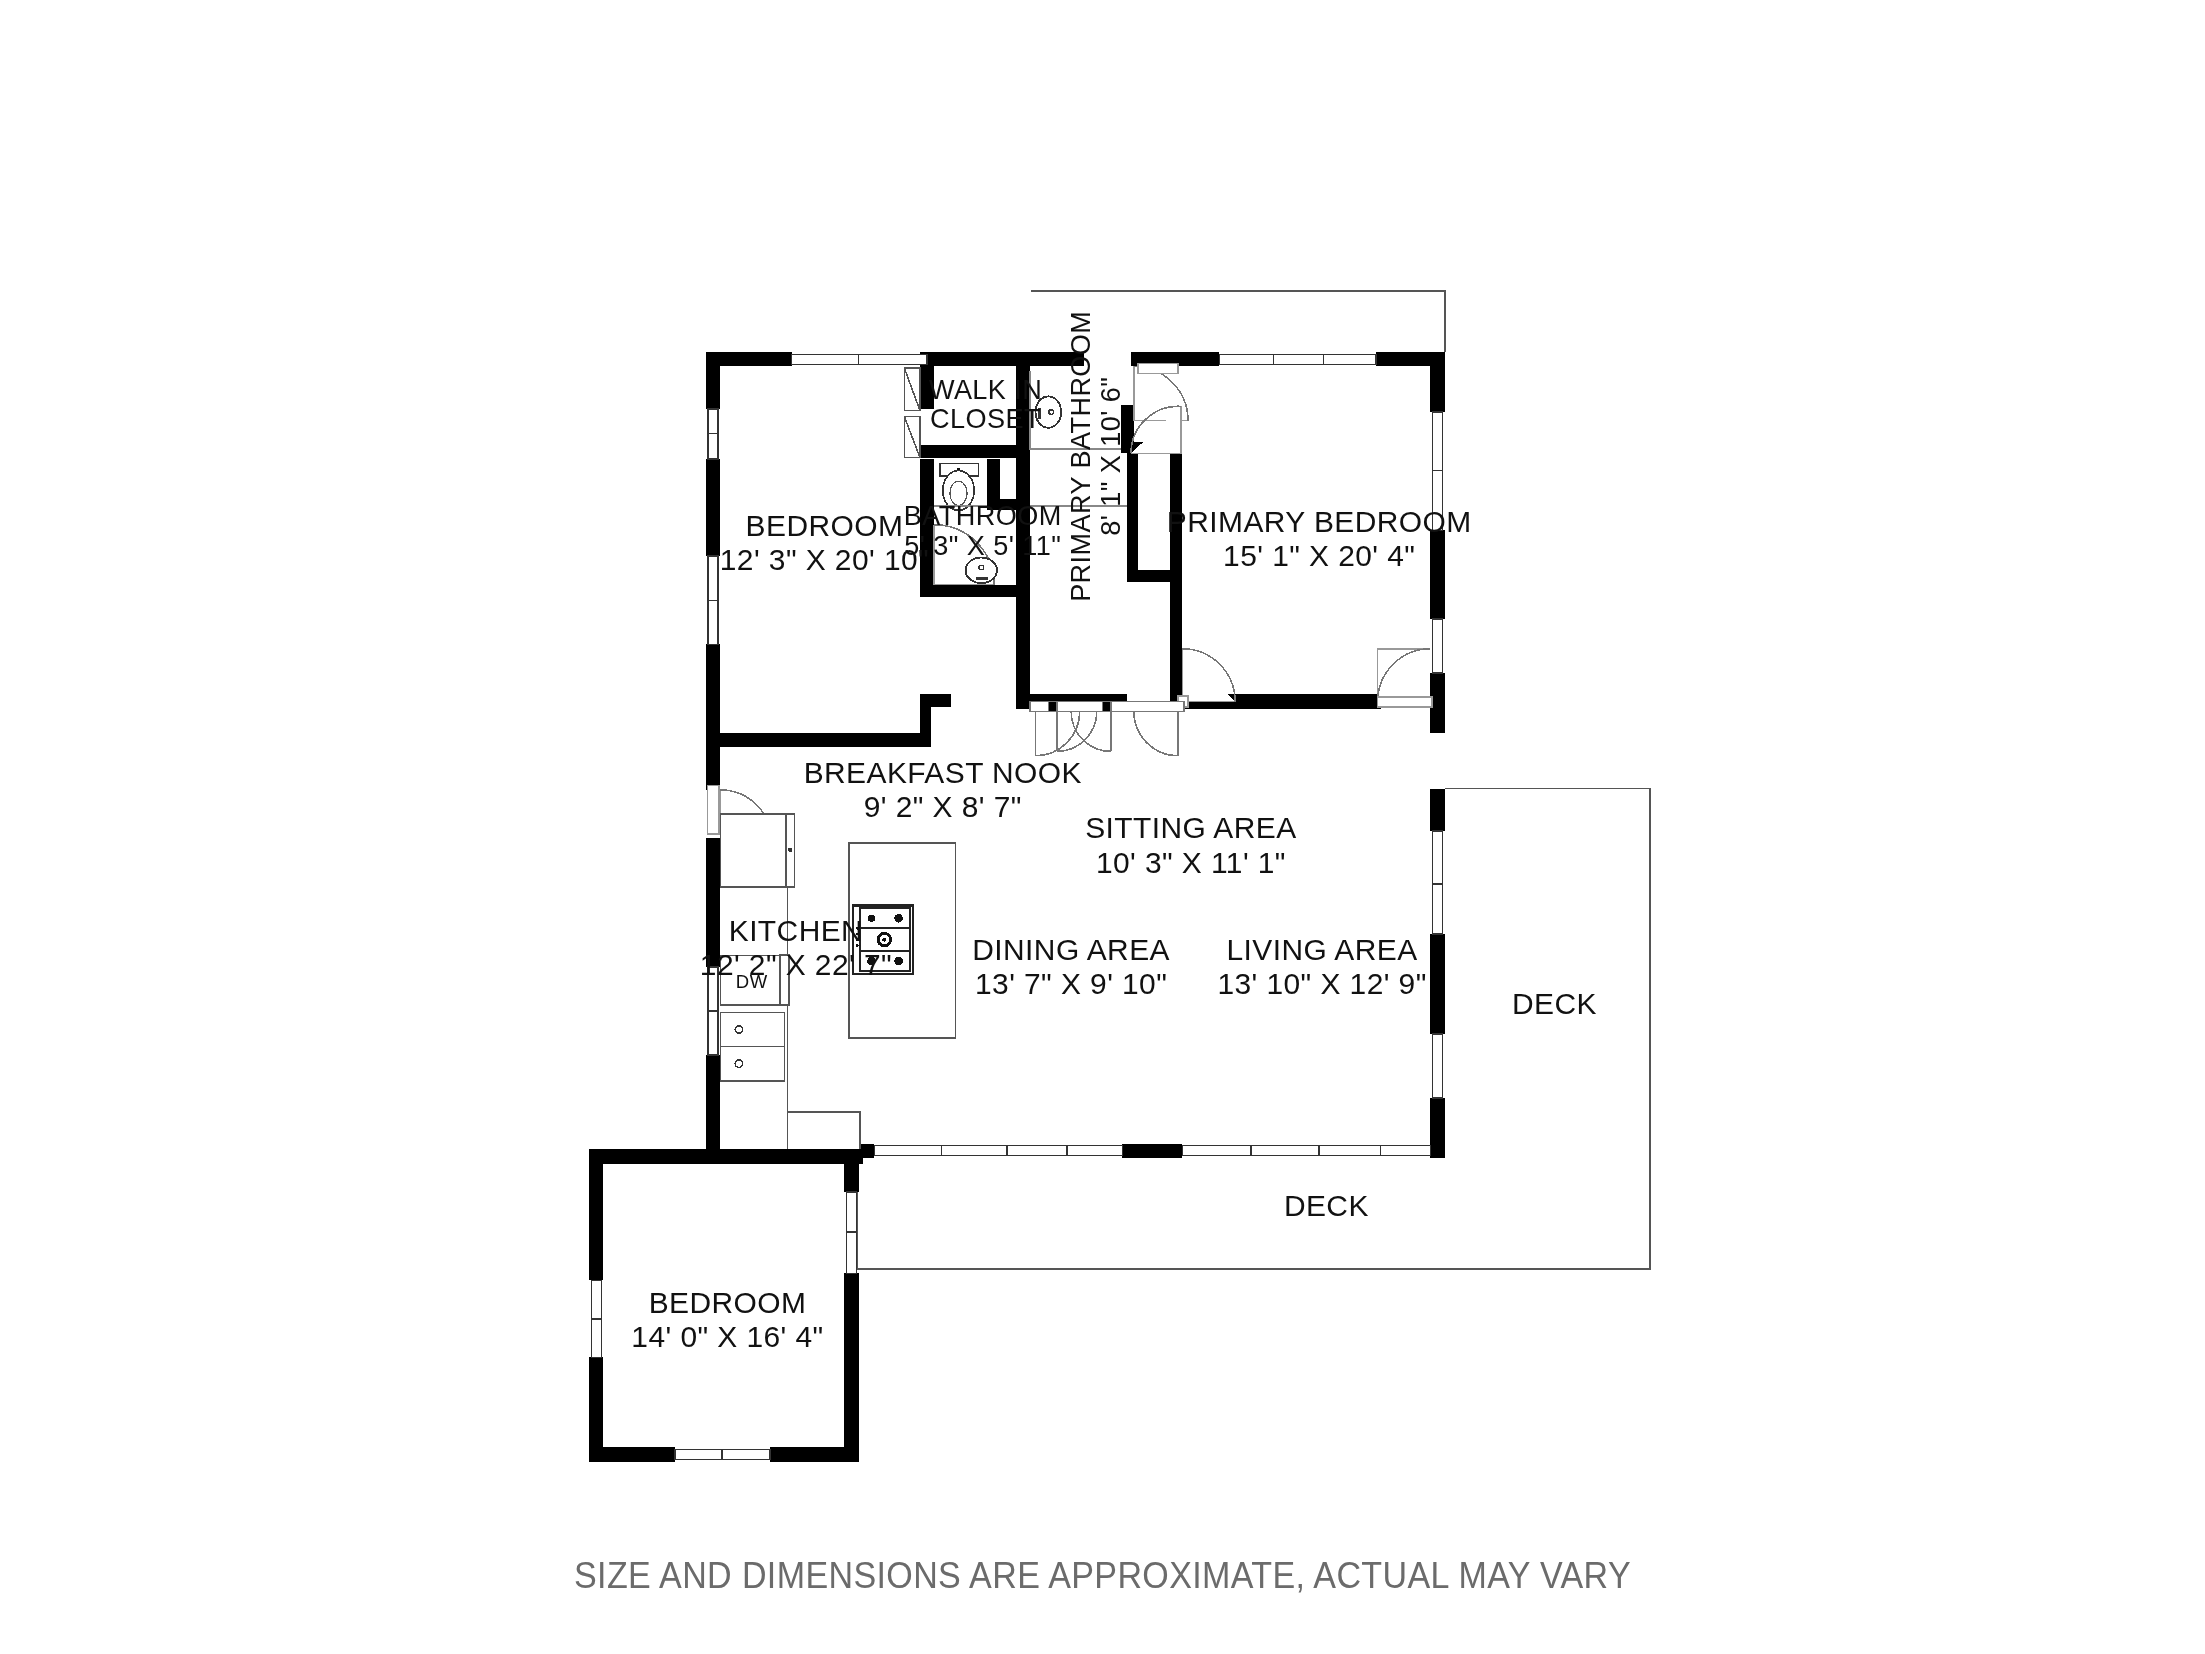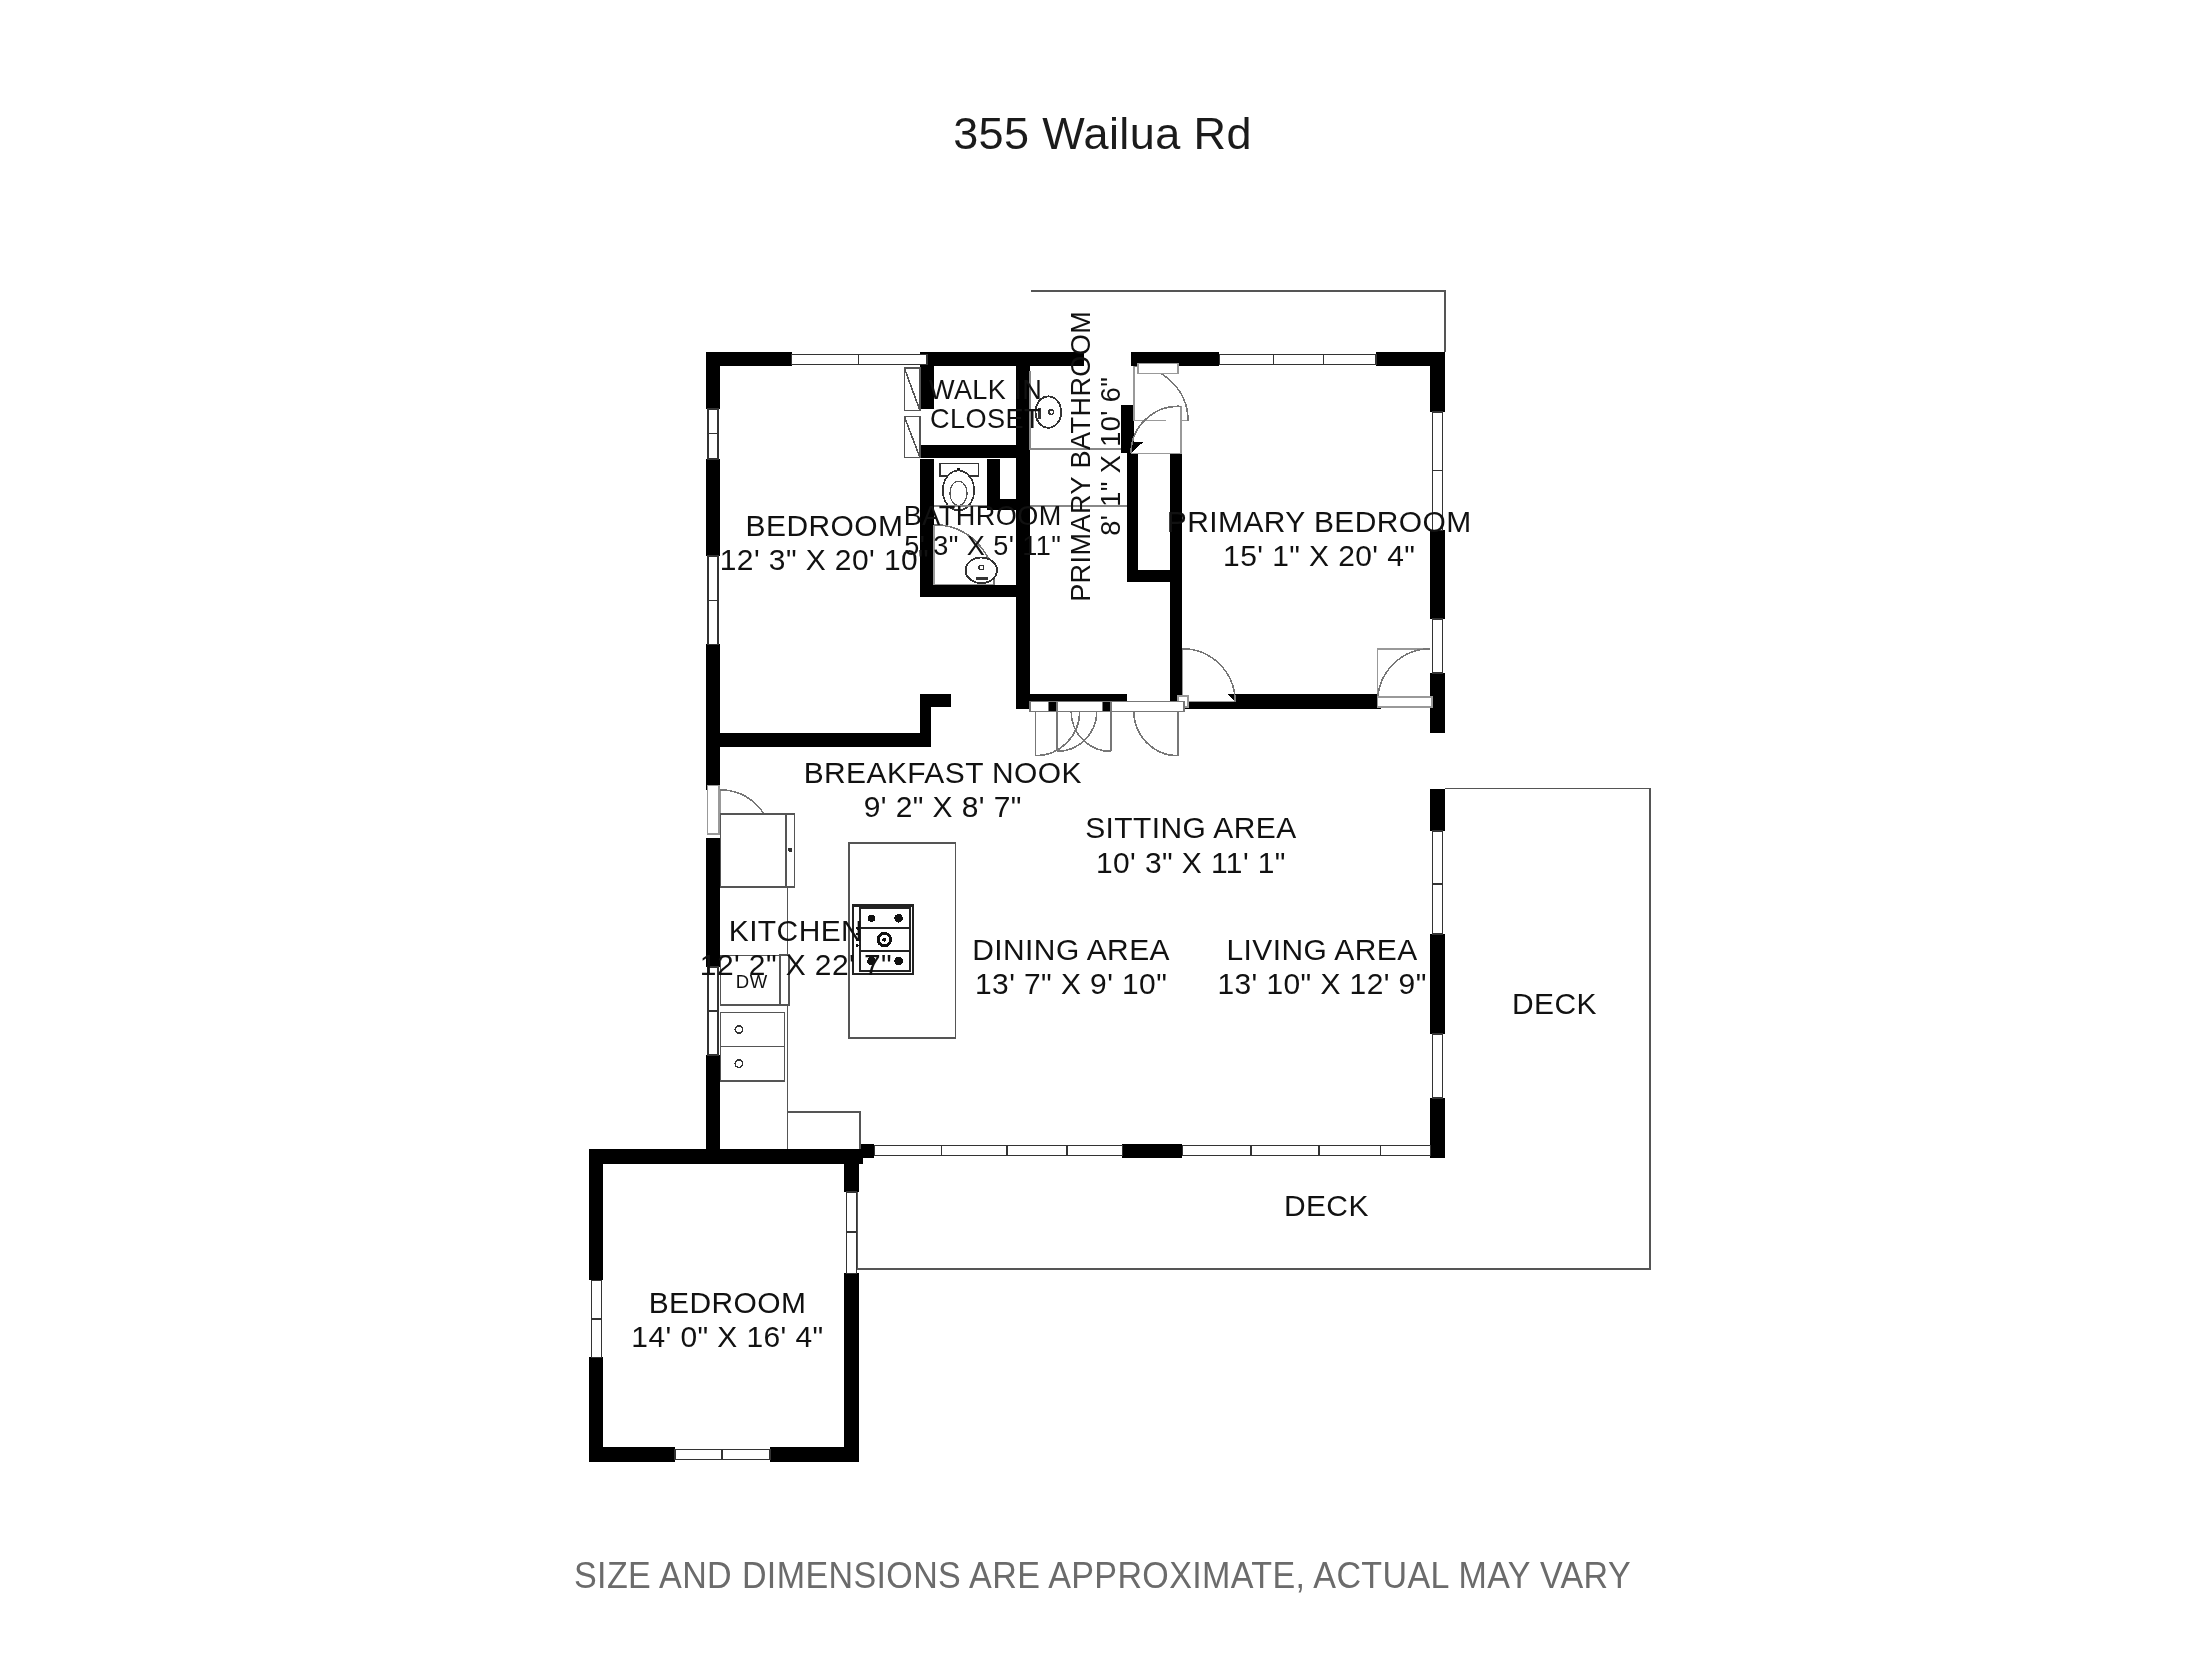--- a/index.html
+++ b/index.html
@@ -15,21 +15,20 @@
   .lbl{font-family:"Liberation Sans","DejaVu Sans",sans-serif;fill:#111;
        font-size:21px;text-anchor:middle;letter-spacing:0.3px;}
   .lbl-sm{font-size:19px;}
   .lbl-deck{font-size:21px;}
 </style>
 </head>
 <body>
 
 <div id="page">
 
-  <div id="title">355 Wailua Rd</div>
 
   <svg id="plan" viewBox="0 0 1546 1160" preserveAspectRatio="xMidYMid meet" xmlns="http://www.w3.org/2000/svg" shape-rendering="crispEdges">
 
     <g fill="none" stroke="#555" stroke-width="1.4">
 
       <path d="M1013 553 L1157 553 L1157 890 L601 890 L601 806"></path>
 
       <path d="M723 204 L1013 204 L1013 247"></path>
     </g>
 

